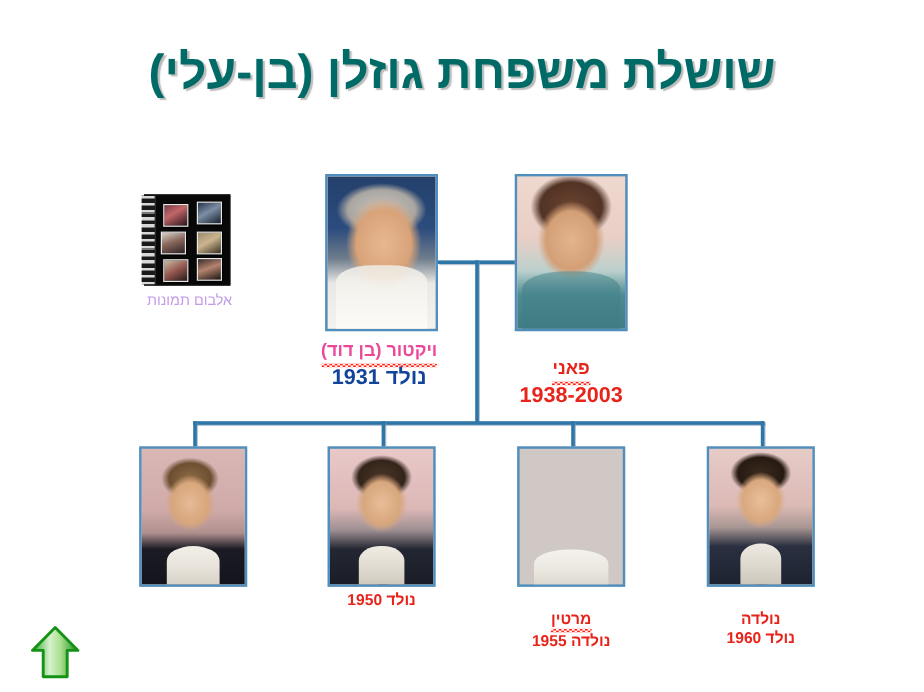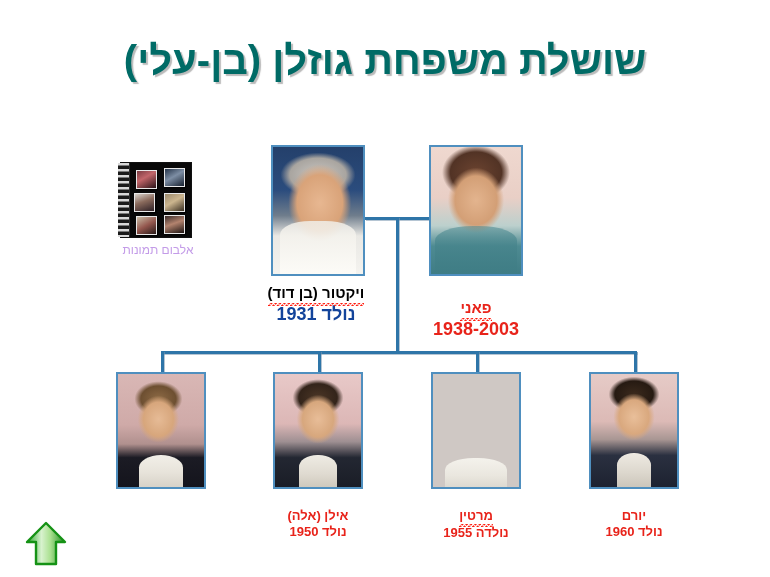--- a/index.html
+++ b/index.html
@@ -76,21 +76,21 @@
   .cap-name {
     font-weight: bold;
     font-size: 15px;
     display: block;
   }
   .cap-date {
     font-weight: bold;
     font-size: 18px;
     display: block;
   }
-  .name-blue { color: #000000; }
+  .name-blue { color: #ec4899; }
   .name-red  { color: #E8231A; margin-top: 16px; }
   .date-blue { color: #13449B; }
   .date-red  { color: #E8231A; }
 
   
   .squiggle {
     position: relative;
     display: inline-block;
   }
   .squiggle::after {
@@ -325,31 +325,30 @@
   </div>
 
   <div class="photo-frame" style="left:589px; top:372px; width:90px; height:117px;">
     <div class="ph ph-yoram">
       <div class="tie"></div>
     </div>
   </div>
 
 
   <div class="caption child-cap" style="left:248px; top:492px; width:140px;">
-    <span class="cap-name name-red">אילן (אלה)</span>
     <span class="cap-date date-red">נולד 1950</span>
   </div>
 
   <div class="caption child-cap" style="left:406px; top:492px; width:140px;">
     <span class="cap-name name-red squiggle">מרטין</span>
     <span class="cap-date date-red">נולדה 1955</span>
   </div>
 
   <div class="caption child-cap" style="left:564px; top:492px; width:140px;">
-    <span class="cap-name name-red">יורם</span>
+    <span class="cap-name name-red">נולדה</span>
     <span class="cap-date date-red">נולד 1960</span>
   </div>
 
   <div id="green-arrow">
     <svg width="44" height="46" viewBox="0 0 44 46" xmlns="http://www.w3.org/2000/svg">
       <defs>
         <linearGradient id="argrad" x1="0" y1="0" x2="1" y2="0">
           <stop offset="0%" stop-color="#2FA82F"></stop>
           <stop offset="38%" stop-color="#D8F2CE"></stop>
           <stop offset="62%" stop-color="#A9E08F"></stop>

